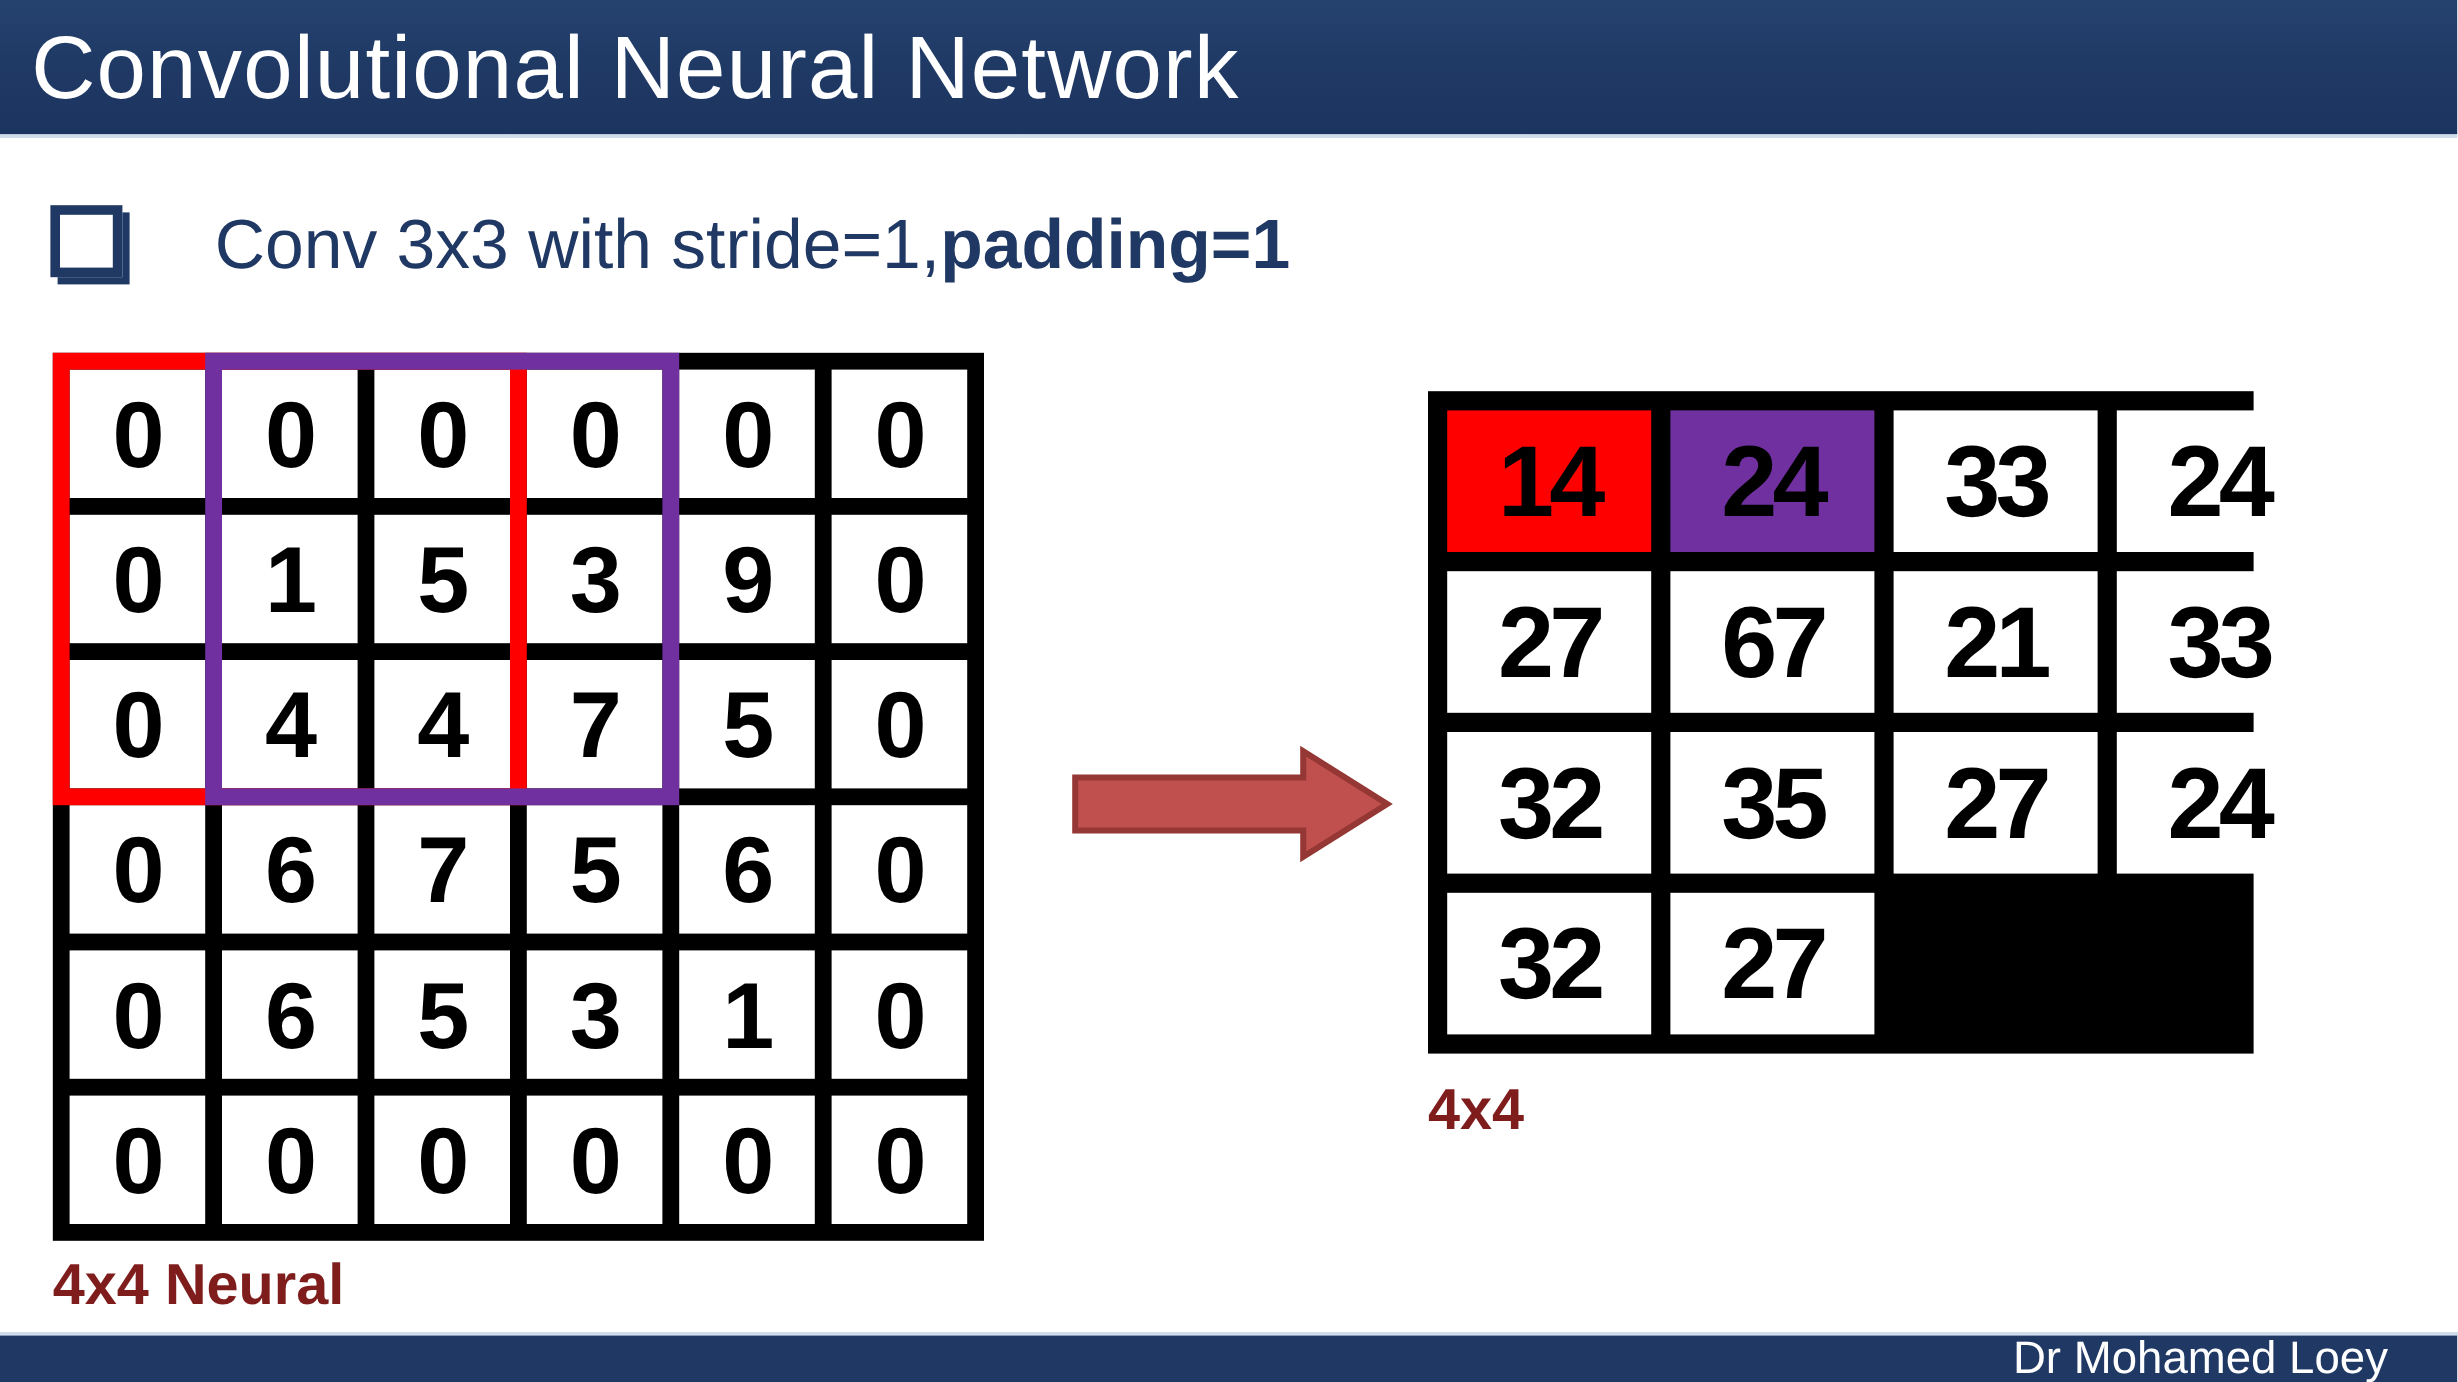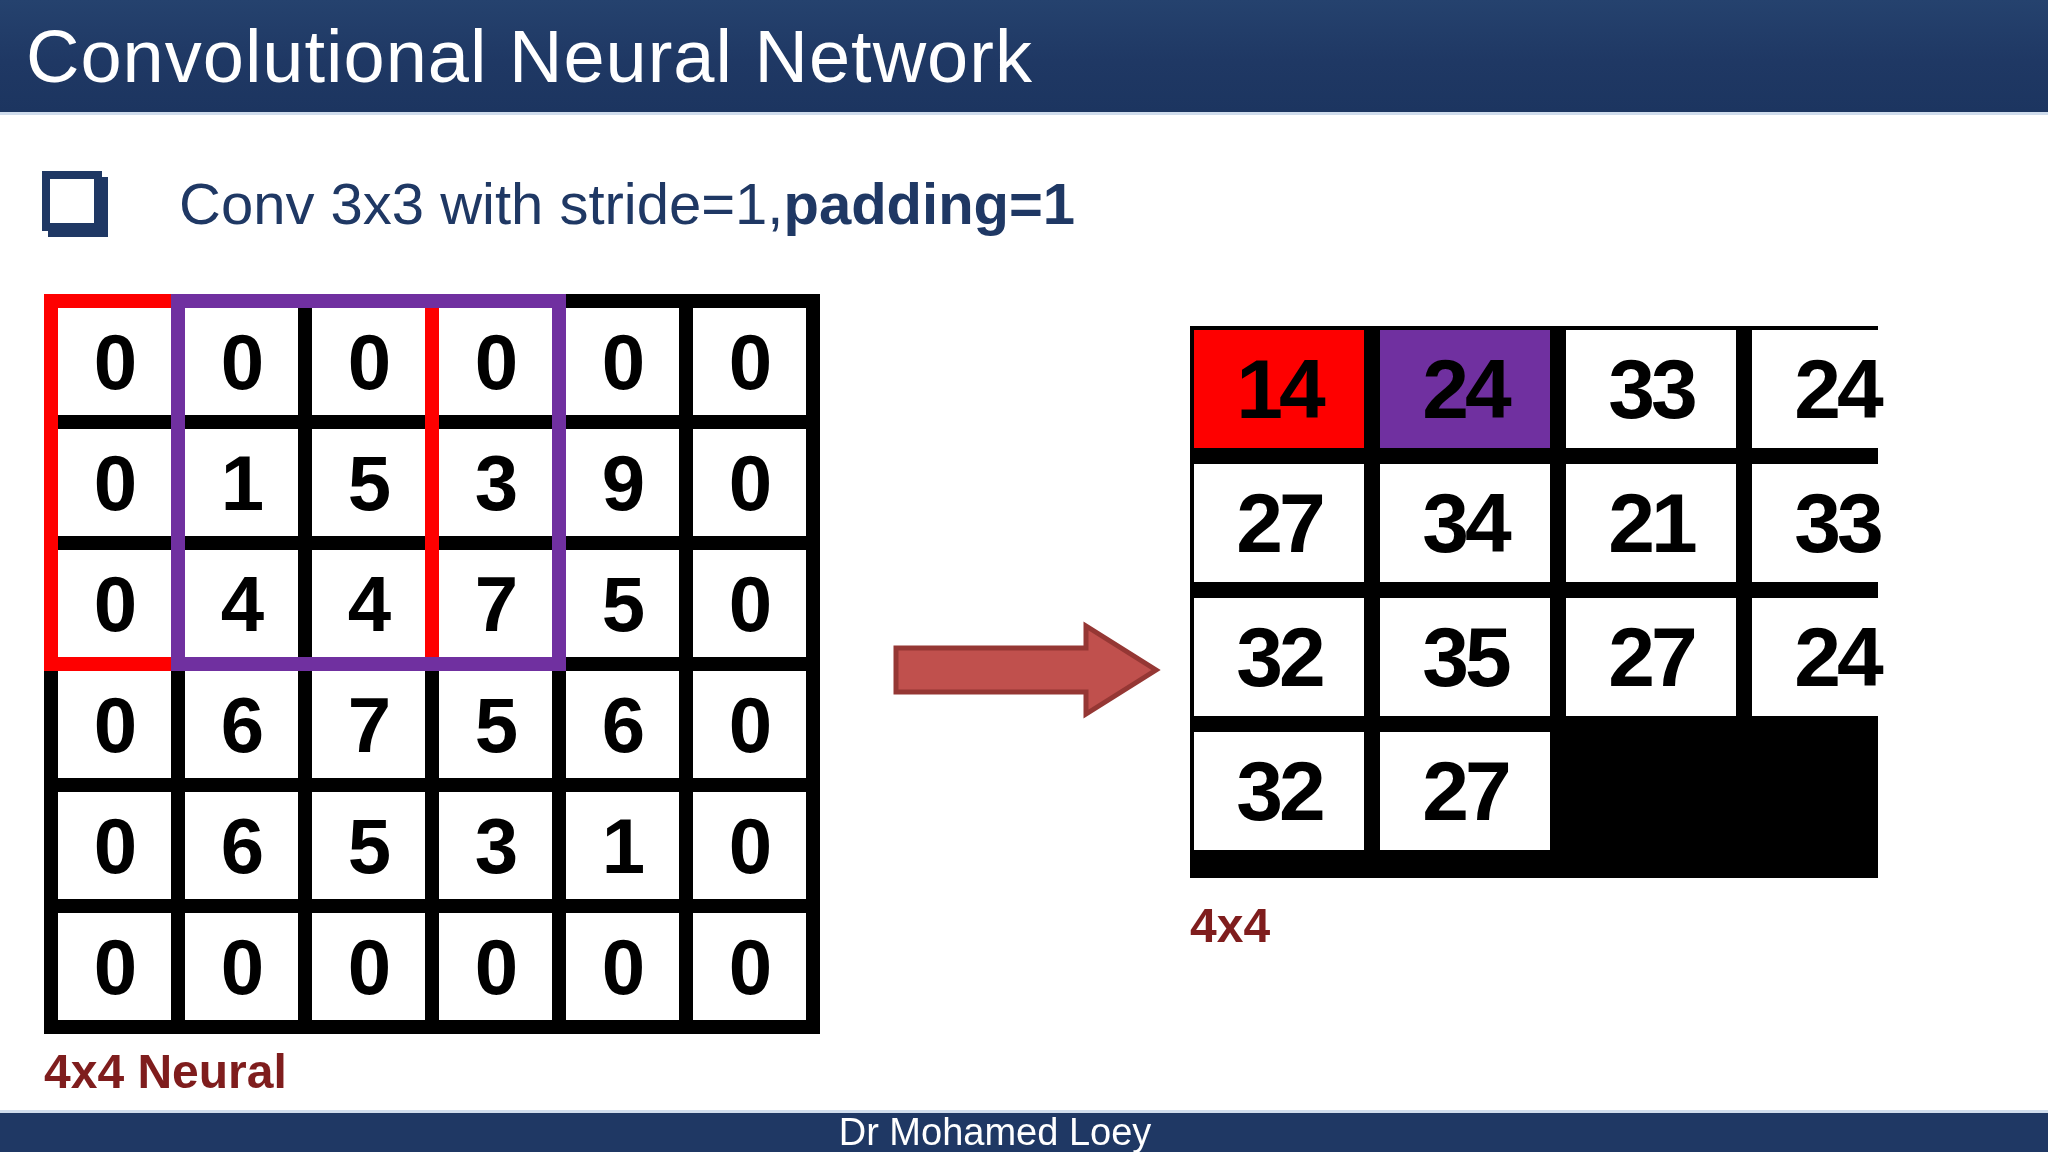--- a/index.html
+++ b/index.html
@@ -81,21 +81,21 @@
     grid-template-columns: repeat(6, 113px);
     grid-template-rows: repeat(6, 107px);
     gap: 14px;
     box-sizing: border-box;
   }
   .input-grid .cell { font-size: 78px; letter-spacing: -2px; }
 
   .output-grid {
     left: 1190px; top: 326px;
     width: 688px; height: 552px;
-    padding: 4px;
+    padding: 16px;
     grid-template-columns: repeat(4, 170px);
     grid-template-rows: repeat(4, 118px);
     gap: 16px;
     box-sizing: border-box;
   }
   .output-grid .cell { font-size: 84px; letter-spacing: -4px; }
 
   
   .overlay {
     position: absolute;
@@ -130,21 +130,21 @@
   
   .footer-bar {
     position: absolute;
     left: 0; bottom: 0;
     width: 100%;
     height: 39px;
     background: #1f3864;
     border-top: 3px solid #cfdcec;
     display: flex;
     align-items: center;
-    justify-content: center;
+    justify-content: flex-end;
   }
   .footer-text {
     color: #ffffff;
     font-size: 38px;
     font-weight: 400;
     padding-right: 58px;
     line-height: 39px;
     white-space: nowrap;
   }
 </style>
@@ -209,21 +209,21 @@
       <path d="M6 30 L196 30 L196 8 L266 52 L196 96 L196 74 L6 74 Z" fill="#c0504d" stroke="#953734" stroke-width="5" stroke-linejoin="miter"></path>
     </svg>
   </div>
 
   <div class="grid output-grid" id="output-grid">
       <div class="cell" style="background: rgb(254, 0, 0);">14</div>
       <div class="cell" style="background: rgb(112, 48, 160);">24</div>
       <div class="cell">33</div>
       <div class="cell">24</div>
       <div class="cell">27</div>
-      <div class="cell">34</div>
+      <div class="cell">67</div>
       <div class="cell">21</div>
       <div class="cell">33</div>
       <div class="cell">32</div>
       <div class="cell">35</div>
       <div class="cell">27</div>
       <div class="cell">24</div>
       <div class="cell">32</div>
       <div class="cell">27</div>
     </div>
   <div class="grid-label output-grid-label">4x4</div>

